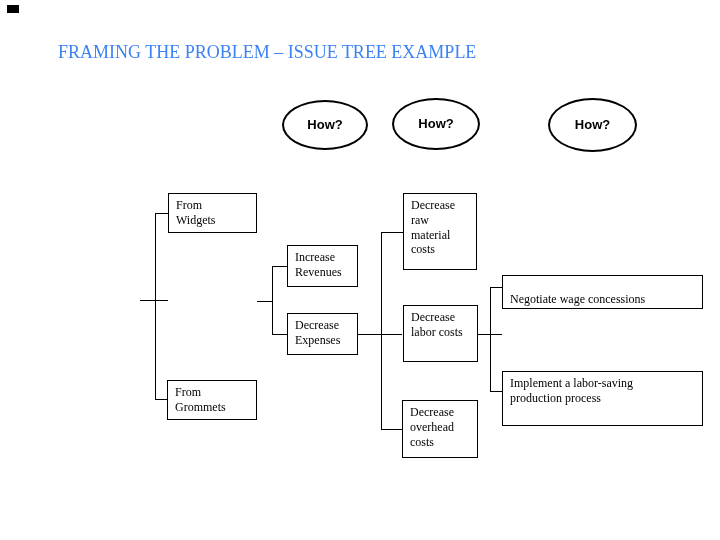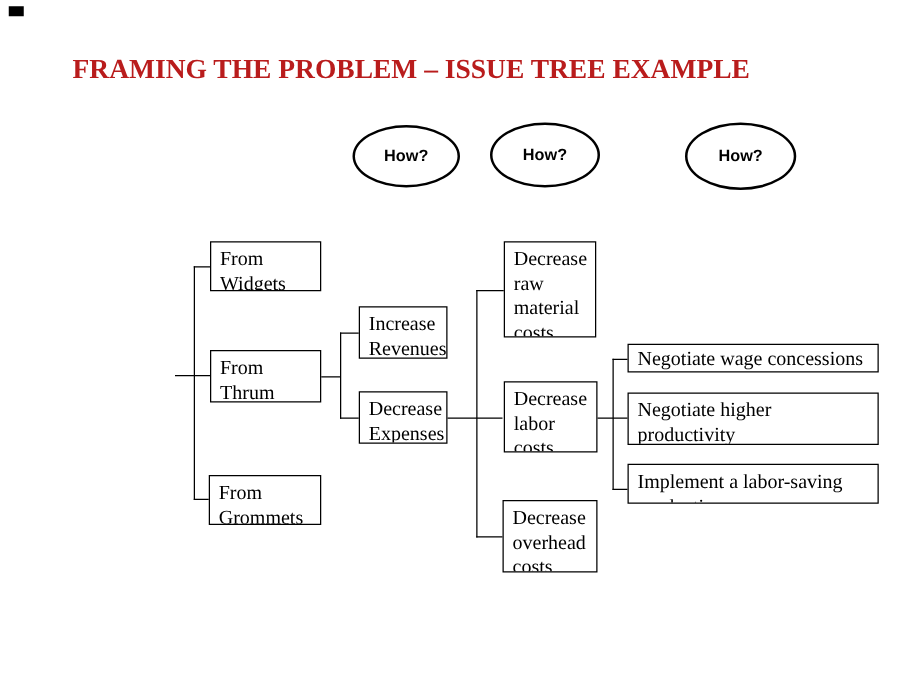--- a/index.html
+++ b/index.html
@@ -16,23 +16,23 @@
     position: absolute;
     left: 7px; top: 5px;
     width: 12px; height: 8px;
     background: #000000;
   }
   .title {
     position: absolute;
     left: 58px; top: 42px;
     width: 620px;
     font-family: "Liberation Serif", serif;
-    font-size: 22px;
-    font-weight: bold;
-    color: #b91c1c;
+    font-size: 18px;
+    font-weight: normal;
+    color: #3b82f6;
     white-space: nowrap;
   }
   .oval {
     position: absolute;
     border: 2px solid #000000;
     border-radius: 50%;
     background: #ffffff;
     display: flex;
     align-items: center;
     justify-content: center;
@@ -43,72 +43,68 @@
     line-height: 1.08;
     white-space: pre-line;
     box-sizing: border-box;
   }
   .box {
     position: absolute;
     border: 1px solid #000000;
     background: #ffffff;
     box-sizing: border-box;
     font-family: "Liberation Serif", serif;
-    font-size: 16px;
+    font-size: 12px;
     line-height: 1.23;
     white-space: pre-line;
     padding: 4px 7px;
     overflow: hidden;
   }
   .box-root { padding: 7px 9px; line-height: 1.27; }
-  .box-wage { padding: 2px 7px; }
+  .box-wage { padding: 16px 7px; }
   .hline, .vline { position: absolute; background: #000000; }
   .hline { height: 1px; }
   .vline { width: 1px; }
 </style>
 </head>
 <body>
 
 <div id="slide">
 
   <div class="corner-mark"></div>
 
   <div class="title">FRAMING THE PROBLEM – ISSUE TREE EXAMPLE</div>
 
   <div class="oval" style="left:282px; top:100px; width:86px; height:50px;">How?</div>
   <div class="oval" style="left:392px; top:98px; width:88px; height:52px;">How?</div>
   <div class="oval" style="left:548px; top:98px; width:89px; height:54px;">How?</div>
 
 
   <div class="box" style="left:168px; top:193px; width:89px; height:40px;">From
 Widgets</div>
-  <div class="box" style="left:168px; top:280px; width:89px; height:42px;">From Thrum
--mats</div>
   <div class="box" style="left:167px; top:380px; width:90px; height:40px;">From
 Grommets</div>
 
   <div class="box" style="left:287px; top:245px; width:71px; height:42px;">Increase
 Revenues</div>
   <div class="box" style="left:287px; top:313px; width:71px; height:42px;">Decrease
 Expenses</div>
 
   <div class="box" style="left:403px; top:193px; width:74px; height:77px;">Decrease
 raw
 material
 costs</div>
   <div class="box" style="left:403px; top:305px; width:75px; height:57px;">Decrease
 labor costs</div>
   <div class="box" style="left:402px; top:400px; width:76px; height:58px;">Decrease
 overhead
 costs</div>
 
   <div class="box box-wage" style="left:502px; top:275px; width:201px; height:23px;">Negotiate wage concessions</div>
-  <div class="box" style="left:502px; top:314px; width:201px; height:42px;">Negotiate higher productivity
-quotas</div>
-  <div class="box" style="left:502px; top:371px; width:201px; height:32px;">Implement a labor-saving
+  <div class="box" style="left:502px; top:371px; width:201px; height:55px;">Implement a labor-saving
 production process</div>
 
   <div class="hline" style="left:140px; top:300px; width:28px;"></div>
   <div class="vline" style="left:155px; top:213px; height:187px;"></div>
   <div class="hline" style="left:155px; top:213px; width:13px;"></div>
   <div class="hline" style="left:155px; top:399px; width:12px;"></div>
 
   <div class="hline" style="left:257px; top:301px; width:15px;"></div>
   <div class="vline" style="left:272px; top:266px; height:69px;"></div>
   <div class="hline" style="left:272px; top:266px; width:15px;"></div>

